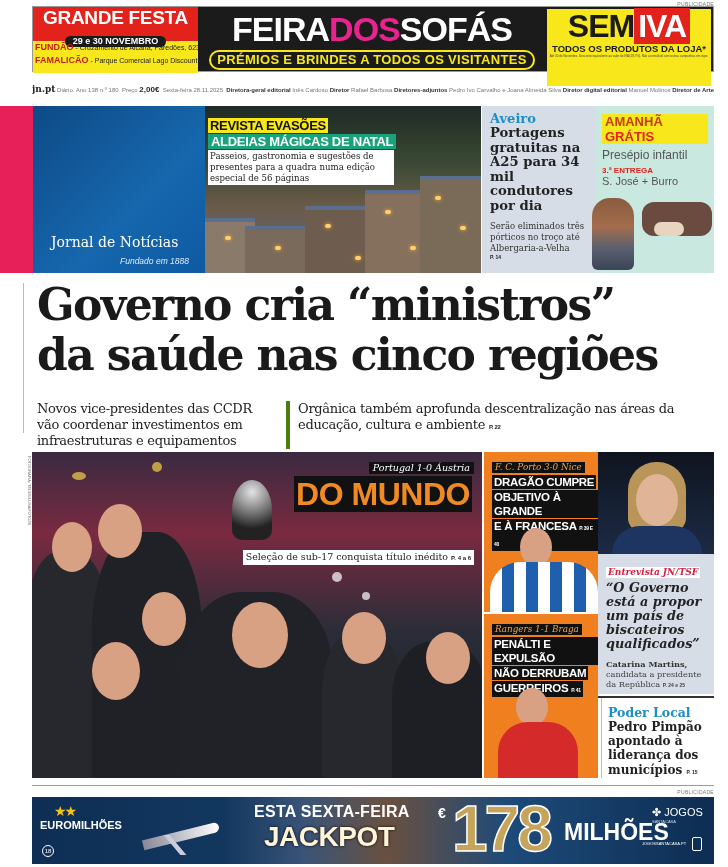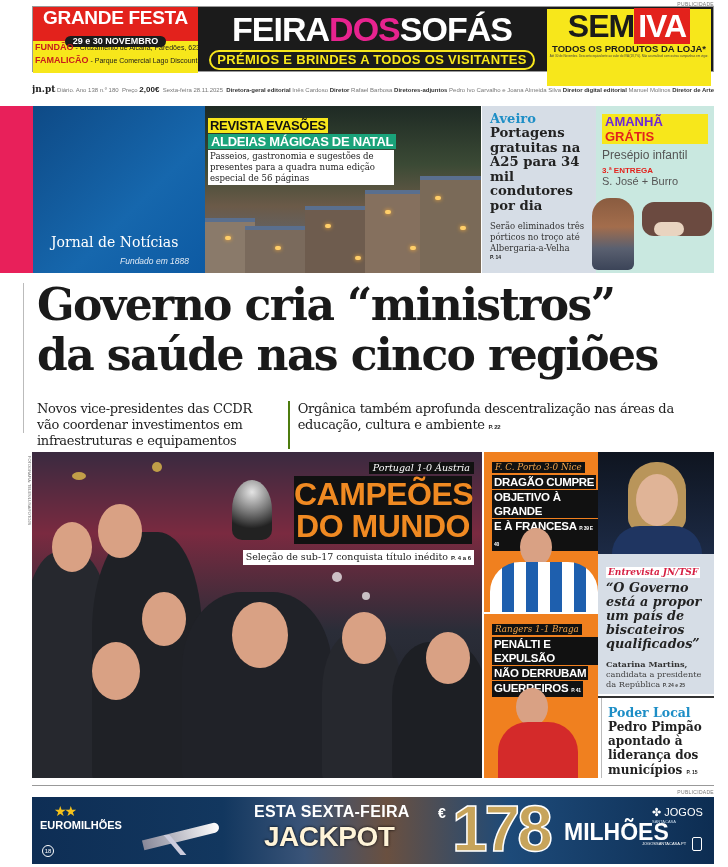--- a/index.html
+++ b/index.html
@@ -51,21 +51,21 @@
 #presepio .ti{font-size:12px;color:#555;margin-top:3px;font-family:Liberation Sans, sans-serif}
 #presepio .en{font-family:"Liberation Sans",sans-serif;font-weight:900;font-size:8px;color:#e3221c;margin-top:4px}
 #presepio .sj{font-family:"Liberation Sans",sans-serif;font-size:11px;color:#555}
 #presepio .fig1{position:absolute;left:-4px;top:92px;width:42px;height:72px;background:linear-gradient(#8a5c40,#a36d4c 40%,#5a6070 70%,#3b4458);border-radius:18px 18px 6px 6px}
 #presepio .fig2{position:absolute;left:46px;top:96px;width:70px;height:34px;background:#6b4a40;border-radius:12px}
 #presepio .fig2b{position:absolute;left:58px;top:116px;width:30px;height:14px;background:#e9d4c0;border-radius:8px}
 
 #mainhd{left:37px;top:280px;width:684px;font-family:"DejaVu Serif",serif;font-weight:bold;font-size:44px;line-height:50px;letter-spacing:-1.6px;color:#1a1a1a}
 #rule1{left:23px;top:283px;width:1px;height:150px;background:#bbb}
 #deks{left:37px;top:401px;width:684px;display:flex;font-family:"DejaVu Serif",serif;font-size:13px;line-height:16px;color:#222;letter-spacing:-.3px}
-#deks .d1{width:338px;padding-right:24px;border-right:2px solid #4d7c0f}
+#deks .d1{width:338px;padding-right:24px;border-right:4px solid #4d7c0f}
 #deks .d2{padding-left:8px}
 #deks .pg{font-family:"Liberation Sans",sans-serif;font-weight:bold;font-size:6px}
 
 #sport{left:32px;top:452px;width:450px;height:326px;background:linear-gradient(180deg,#3a2a40 0%,#7a2a40 25%,#2a2d38 55%,#1c1d22 100%);overflow:hidden}
 #sport .lit{position:absolute;border-radius:50%;background:#f3d04b;opacity:.7}
 #sport .player{position:absolute;background:#26282e;border-radius:40% 40% 8px 8px}
 #sport .face{position:absolute;background:#d9a184;border-radius:50%}
 #sport .trophy{position:absolute;left:200px;top:28px;width:40px;height:60px;background:radial-gradient(circle at 50% 20%,#e4e4e4,#777 40%,#222 70%);border-radius:50% 50% 10px 10px}
 #sport .match{position:absolute;right:8px;top:10px;background:#111;color:#fff;font-style:italic;font-size:9.5px;line-height:12px;padding:0 4px}
 #sport .camp{position:absolute;left:262px;top:24px;width:178px;background:#111;color:#f08a22;font-family:"Liberation Sans",sans-serif;font-weight:900;font-size:32px;line-height:32px;text-align:center;padding:2px 0;letter-spacing:-.5px}
@@ -178,21 +178,21 @@
 </div>
 
 <div id="aveiro" class="abs">
   <div class="kick">Aveiro</div>
   <div class="hd">Portagens gratuitas na A25 para 34 mil condutores por dia</div>
   <div class="dek">Serão eliminados três pórticos no troço até Albergaria-a-Velha</div>
   <div class="pg">P. 14</div>
 </div>
 
 <div id="presepio" class="abs">
-  <div class="am"><span style="color:#6d28d9">AMANHÃ</span> <span>GRÁTIS</span></div>
+  <div class="am"><span style="color:#c2410c">AMANHÃ</span> <span>GRÁTIS</span></div>
   <div class="ti">Presépio infantil</div>
   <div class="en">3.ª ENTREGA</div>
   <div class="sj">S. José + Burro</div>
   <div class="fig1"></div>
   <div class="fig2"></div>
   <div class="fig2b"></div>
 </div>
 
 <div id="rule1" class="abs"></div>
 <div id="mainhd" class="abs">
@@ -219,21 +219,20 @@
   <div class="face" style="left:20px;top:70px;width:40px;height:50px"></div>
   <div class="face" style="left:66px;top:52px;width:44px;height:54px"></div>
   <div class="face" style="left:110px;top:140px;width:44px;height:54px"></div>
   <div class="face" style="left:60px;top:190px;width:48px;height:58px"></div>
   <div class="face" style="left:200px;top:150px;width:56px;height:66px"></div>
   <div class="face" style="left:310px;top:160px;width:44px;height:52px"></div>
   <div class="face" style="left:394px;top:180px;width:44px;height:52px"></div>
   <div class="trophy"></div>
   <div class="match">Portugal 1-0 Áustria</div>
   <div class="camp">
-      <div>CAMPEÕES</div>
       <div>DO MUNDO</div>
     </div>
   <div class="sdek"><span>Seleção de sub-17 conquista título inédito</span> <span class="pg">P. 4 a 6</span></div>
 </div>
 
 <div id="porto" class="abs">
   <div class="kickbox" style="top:10px">F. C. Porto 3-0 Nice</div>
   <div class="hdbox" style="top:23px">
     <span class="l">DRAGÃO CUMPRE</span><br>
     <span class="l">OBJETIVO À GRANDE</span><br>

